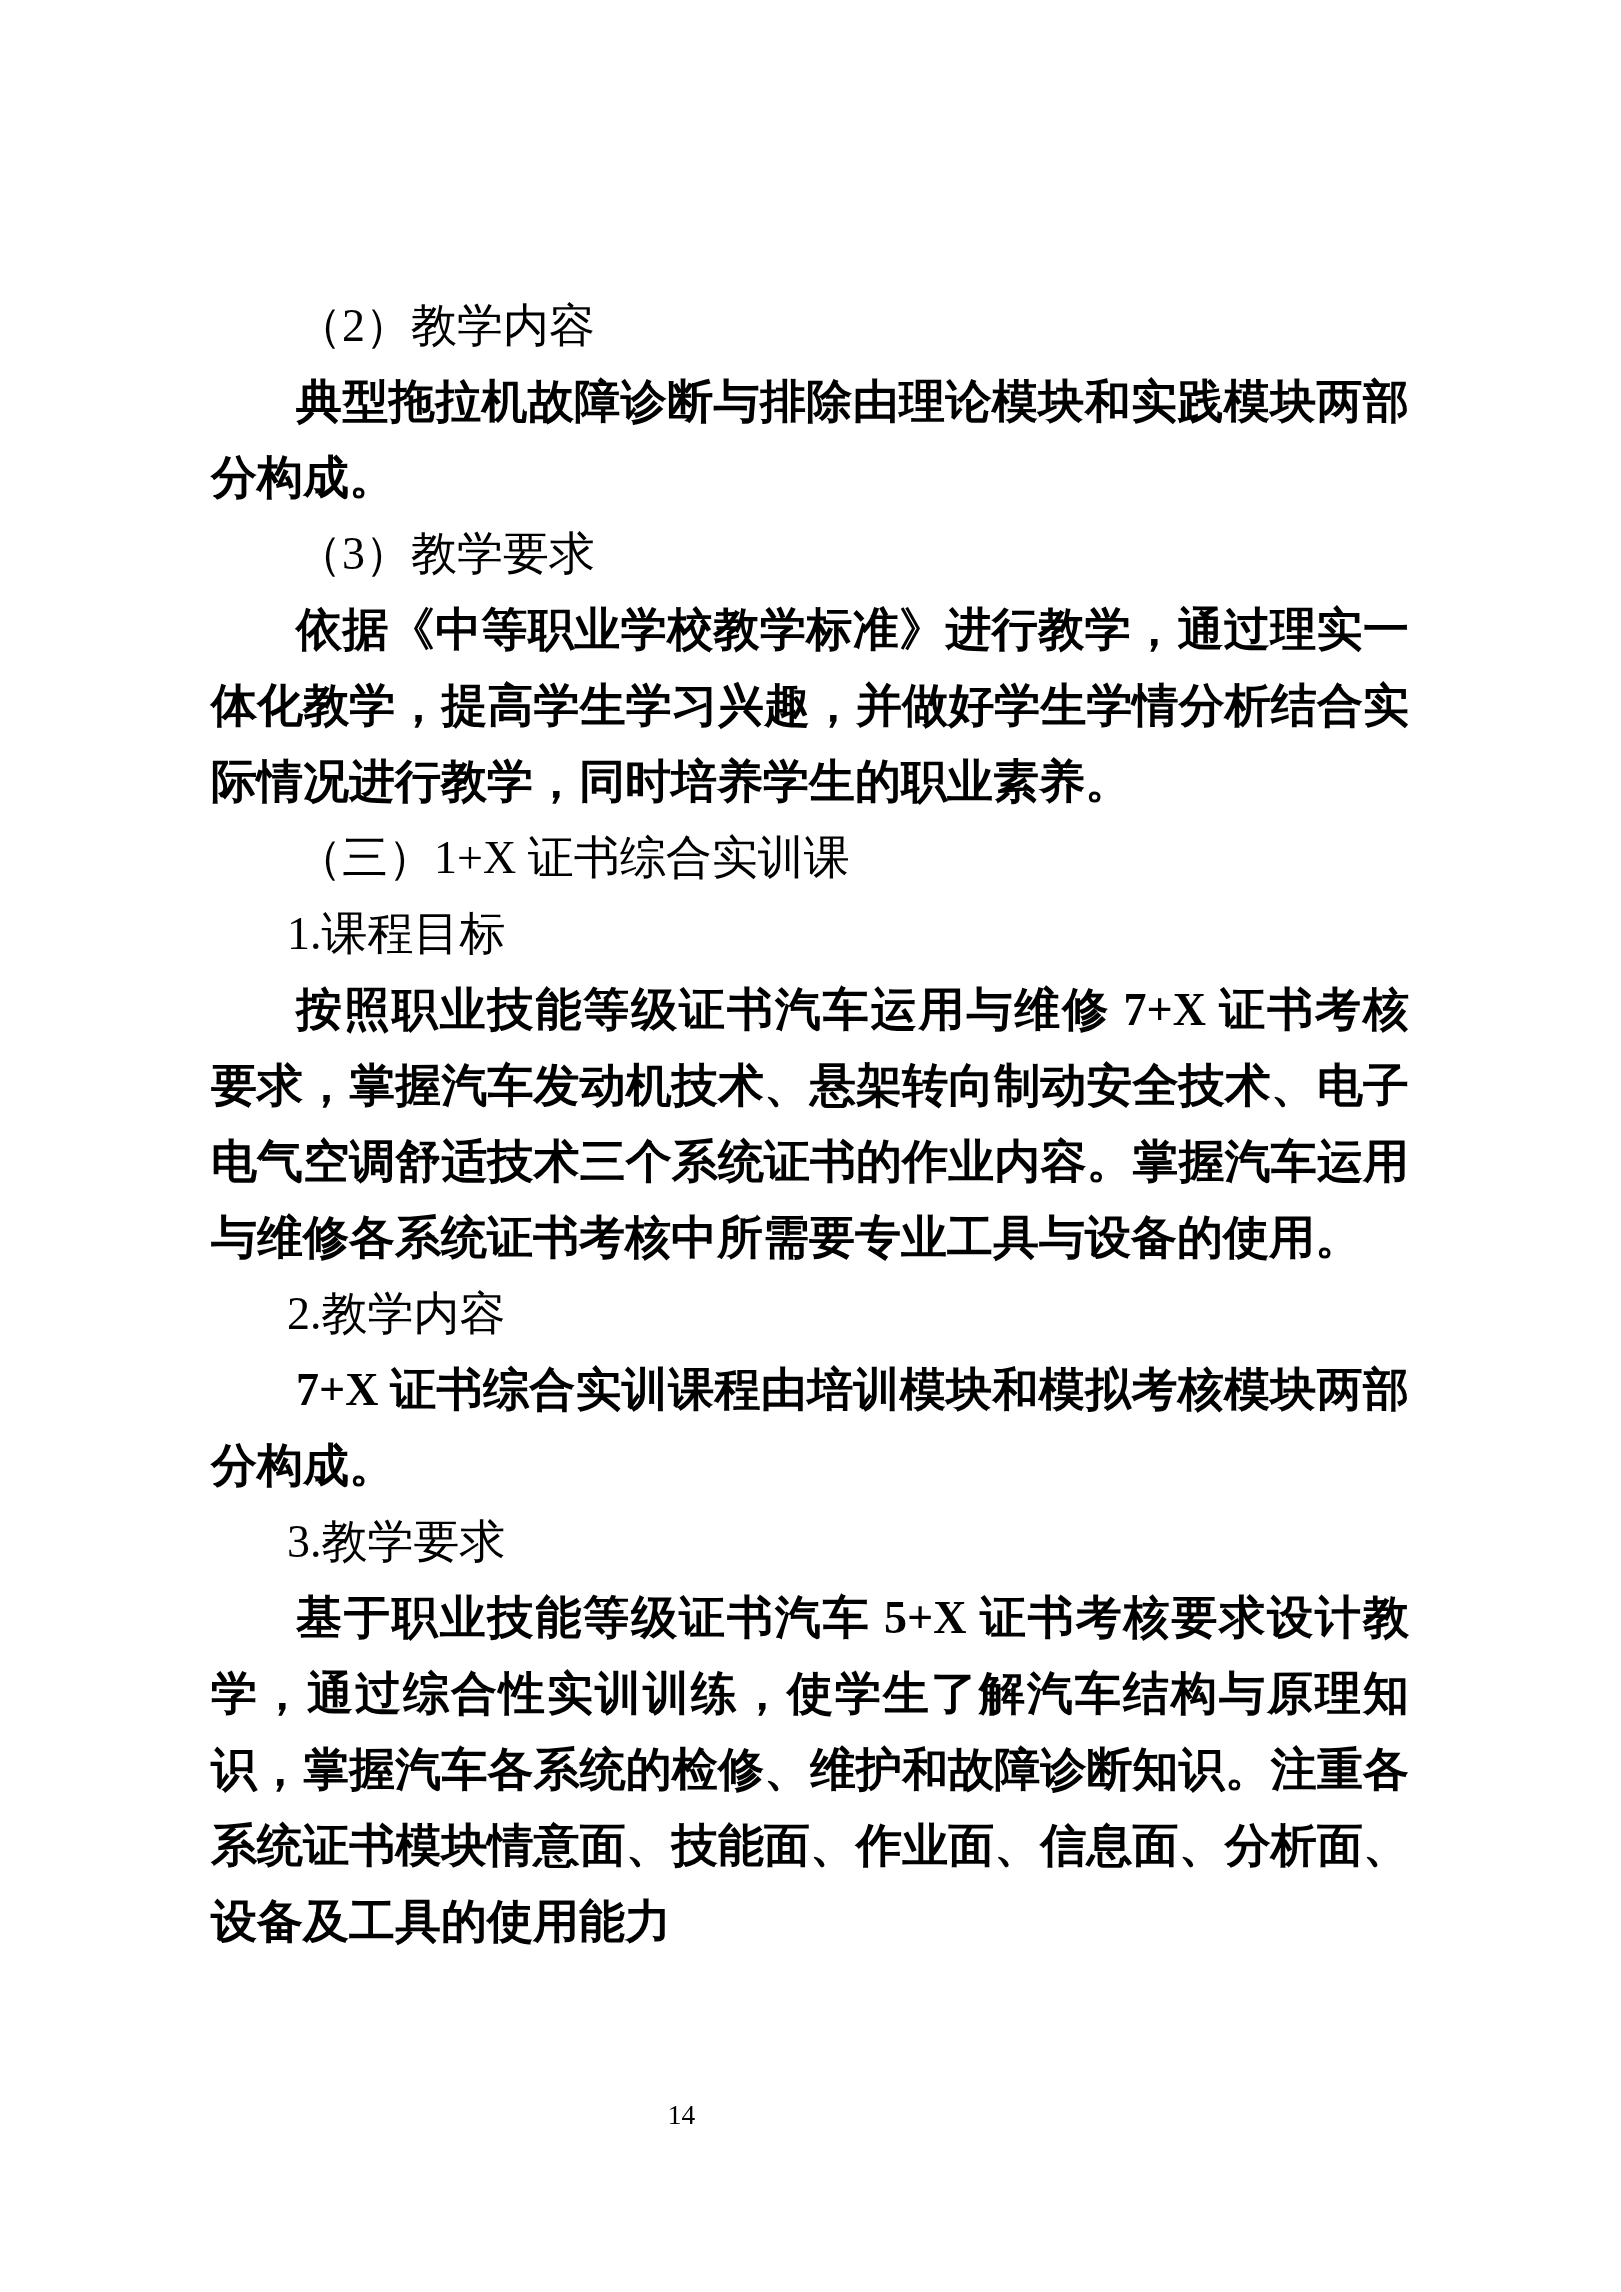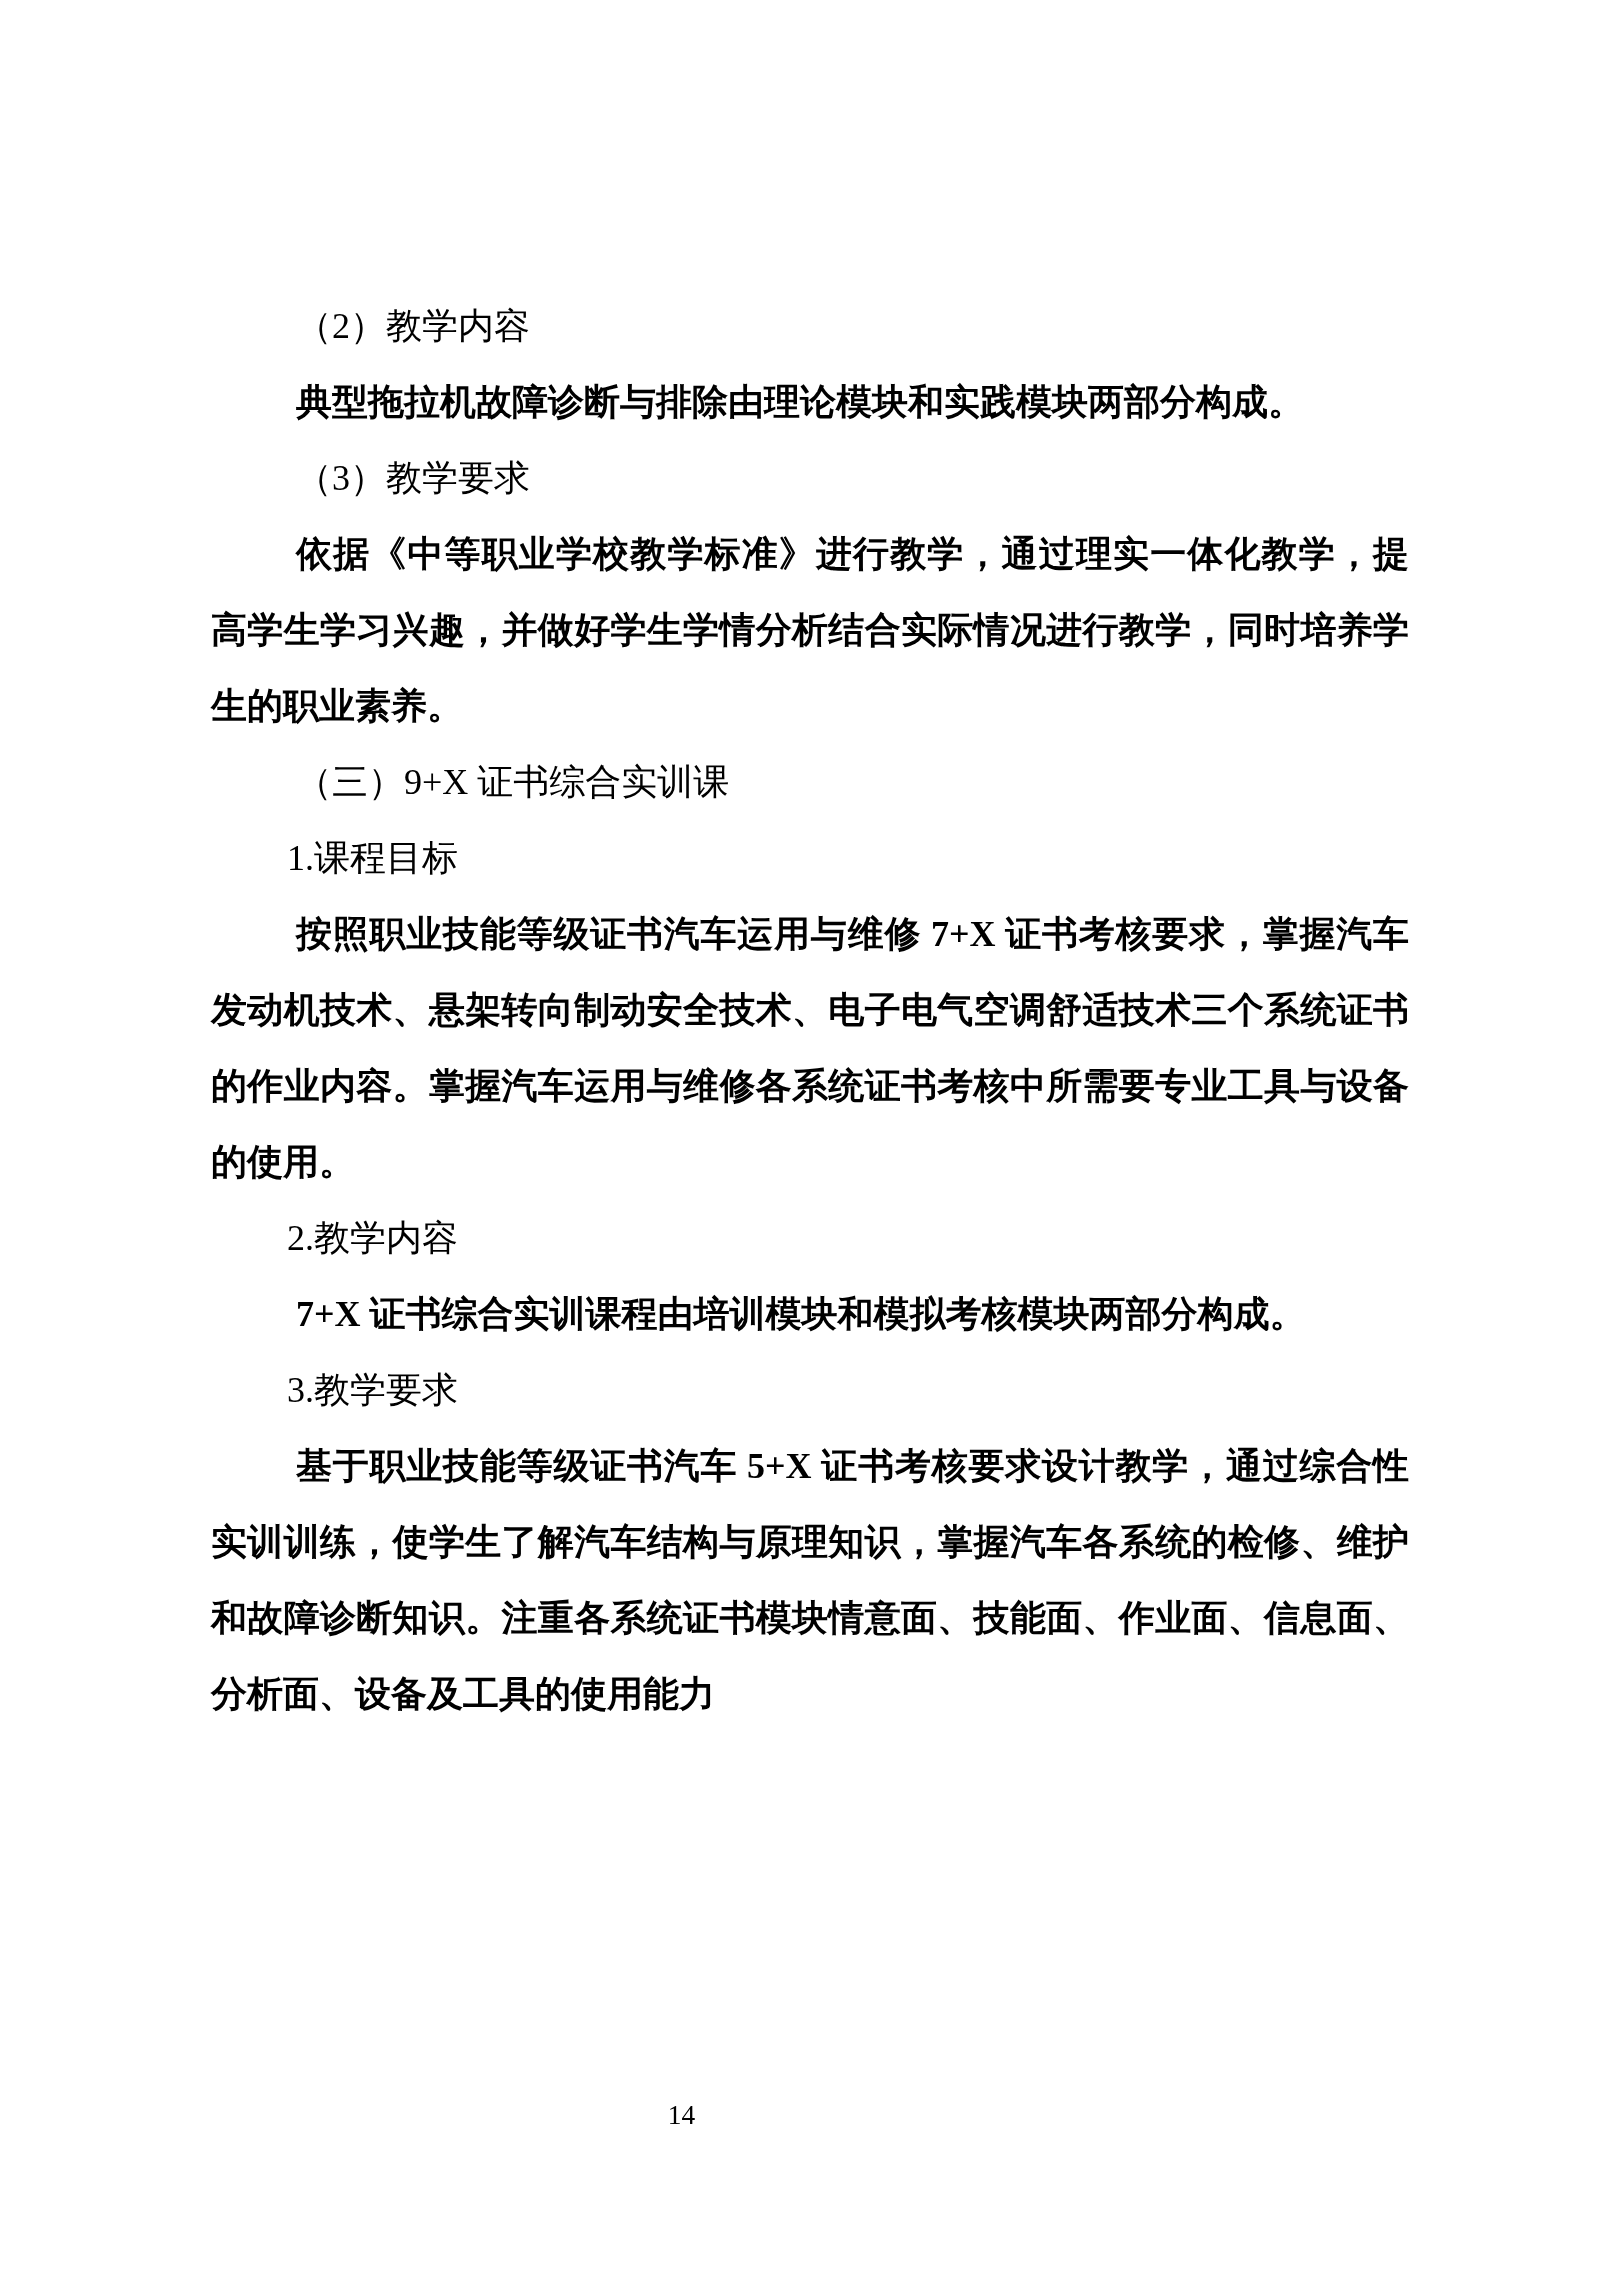--- a/index.html
+++ b/index.html
@@ -20,21 +20,21 @@
     width: 1621px;
     height: 2293px;
     background: #ffffff;
     overflow: hidden;
   }
   .text-block {
     position: absolute;
     left: 211px;
     top: 288px;
     width: 1198px;
-    font-size: 36px;
+    font-size: 46px;
     line-height: 76px;
     color: #000000;
   }
   .text-block p {
     margin: 0;
     padding: 0;
     text-indent: 85px;
     font-weight: bold;
   }
   p.body-para {
@@ -67,21 +67,21 @@
 
   <div class="text-block">
     <p class="plain-heading">（2）教学内容</p>
 
     <p class="body-para">典型拖拉机故障诊断与排除由理论模块和实践模块两部分构成。</p>
 
     <p class="plain-heading">（3）教学要求</p>
 
     <p class="body-para">依据《中等职业学校教学标准》进行教学，通过理实一体化教学，提高学生学习兴趣，并做好学生学情分析结合实际情况进行教学，同时培养学生的职业素养。</p>
 
-    <p class="plain-heading">（三）9+X 证书综合实训课</p>
+    <p class="plain-heading">（三）1+X 证书综合实训课</p>
 
     <p class="bold-heading">1.课程目标</p>
 
     <p class="body-para">按照职业技能等级证书汽车运用与维修 7+X 证书考核要求，掌握汽车发动机技术、悬架转向制动安全技术、电子电气空调舒适技术三个系统证书的作业内容。掌握汽车运用与维修各系统证书考核中所需要专业工具与设备的使用。</p>
 
     <p class="bold-heading">2.教学内容</p>
 
     <p class="body-para">7+X 证书综合实训课程由培训模块和模拟考核模块两部分构成。</p>
 
     <p class="bold-heading">3.教学要求</p>

